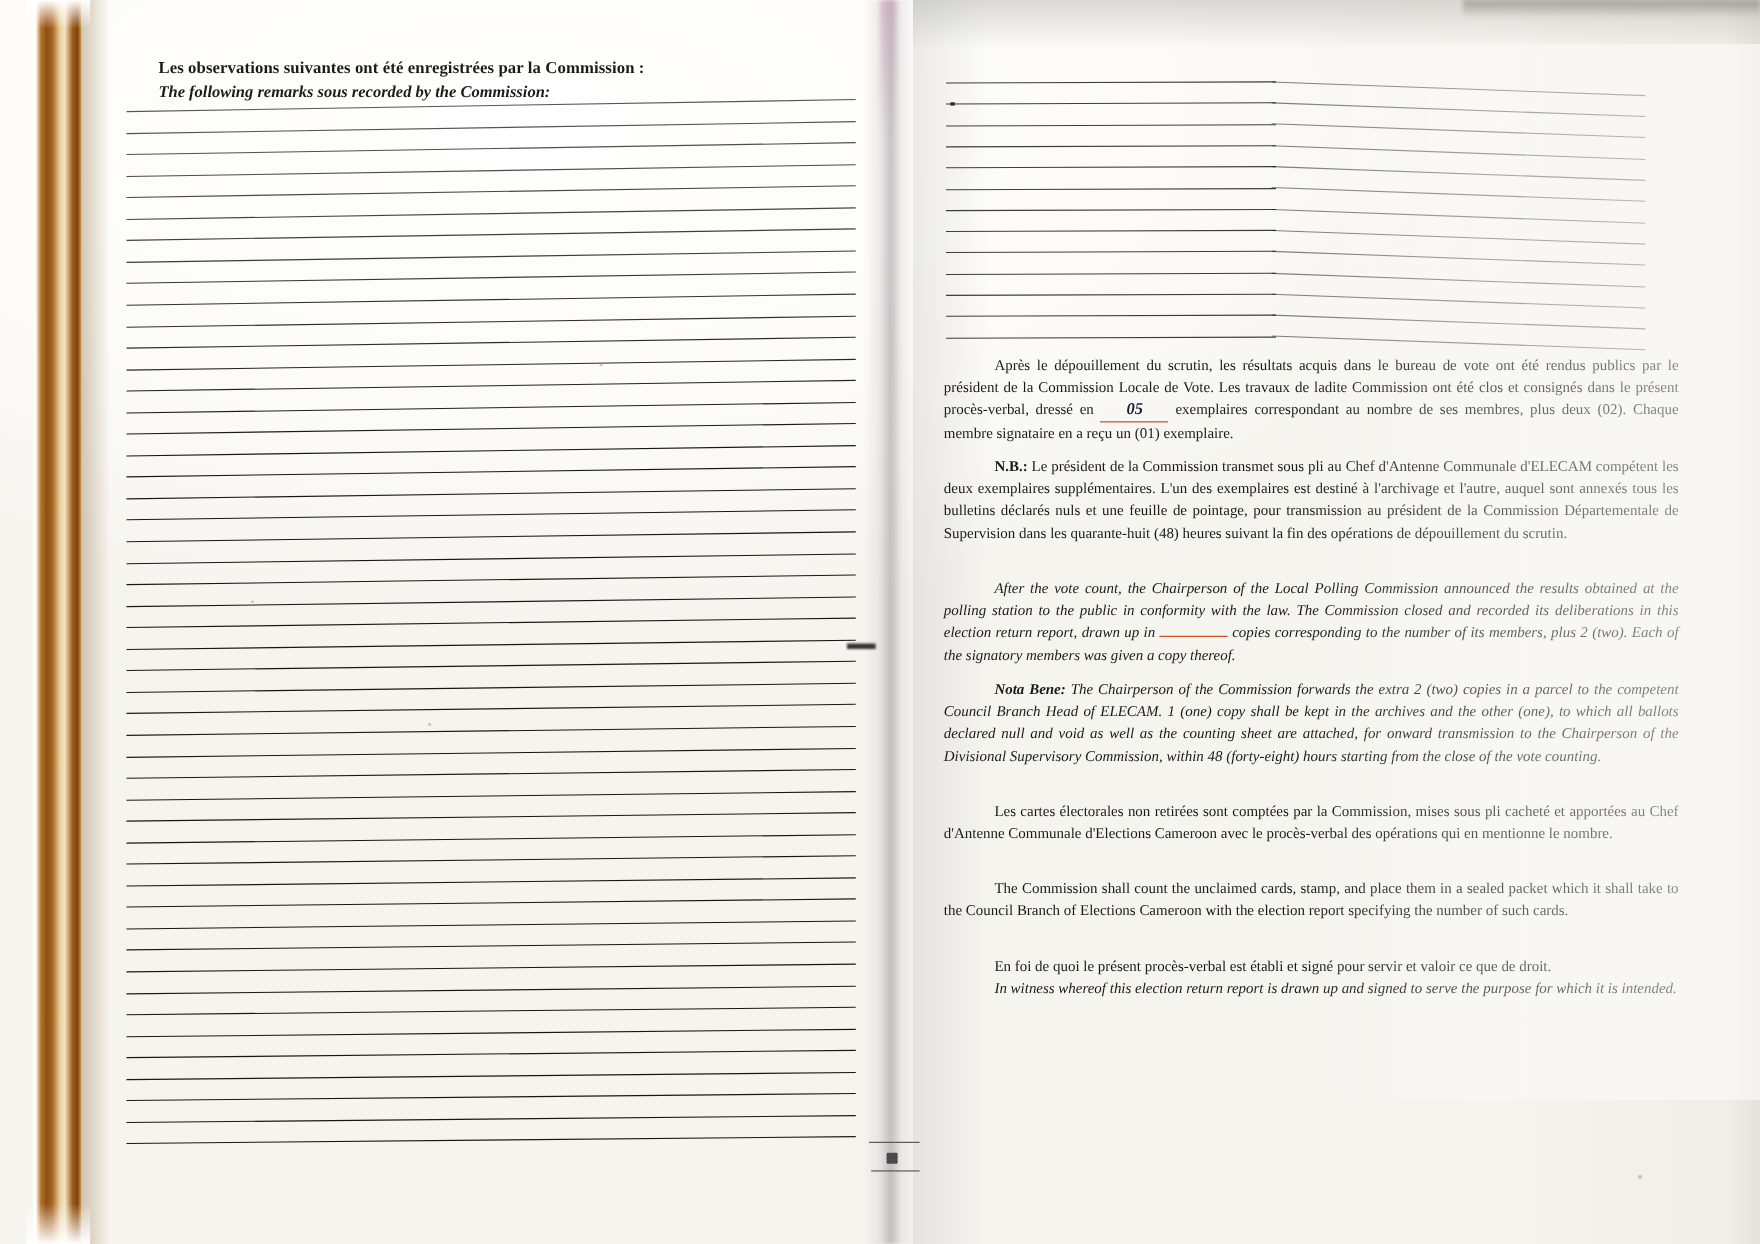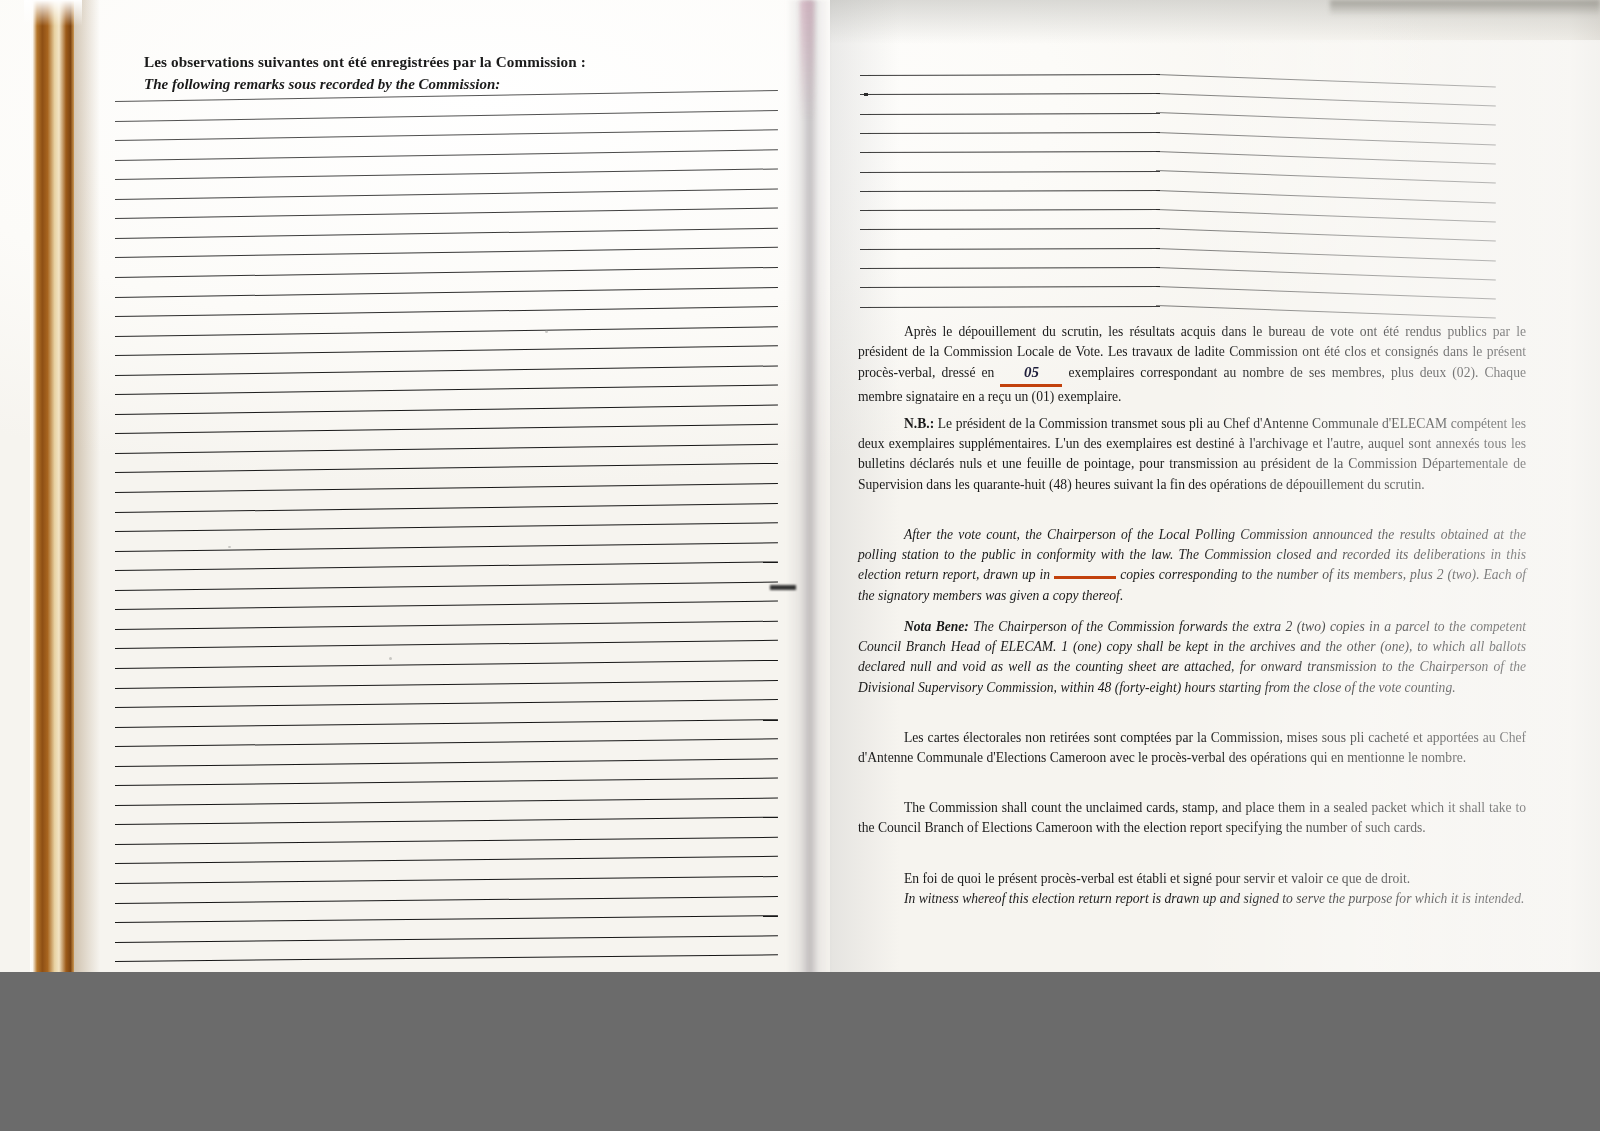--- a/index.html
+++ b/index.html
@@ -1,19 +1,19 @@
 <!DOCTYPE html>
 <html><head>
 <meta charset="utf-8">
 <title>Scanned Election Return Report</title>
 <style>
   html,body{margin:0;padding:0;background:#6b6b6b;}
   .scan{
     position:relative;
-    width:1600px;height:972px;
+    width:1600px;height:1131px;
     overflow:hidden;
     background:#ffffff;
     font-family:"Liberation Serif", serif;
   }
 
   
   .paper{
     position:absolute;inset:0;
     background:
       radial-gradient(ellipse 60% 40% at 30% 10%, #ffffff 0%, #fcfbf8 60%, #f6f4ef 100%),
@@ -132,21 +132,21 @@
     font-size:13.6px;
     line-height:20.2px;
     text-indent:46px;
     font-family:"Liberation Serif", serif;
     color:#1a1a1a;
   }
   .para.it{font-style:italic;}
   .para b{font-weight:700;}
   .para i.lbl{font-weight:700;font-style:italic;}
   .blankfill{
-    display:inline-block;min-width:62px;border-bottom:3px solid #c2410c;
+    display:inline-block;min-width:62px;border-bottom:1px solid #c2410c;
     text-indent:0;
   }
   .hand-inline{
     font-family:"Liberation Serif", serif;
     font-weight:700;font-style:italic;color:#1d1d3a;
     font-size:15px;
   }
 
   
   .fade-right{

